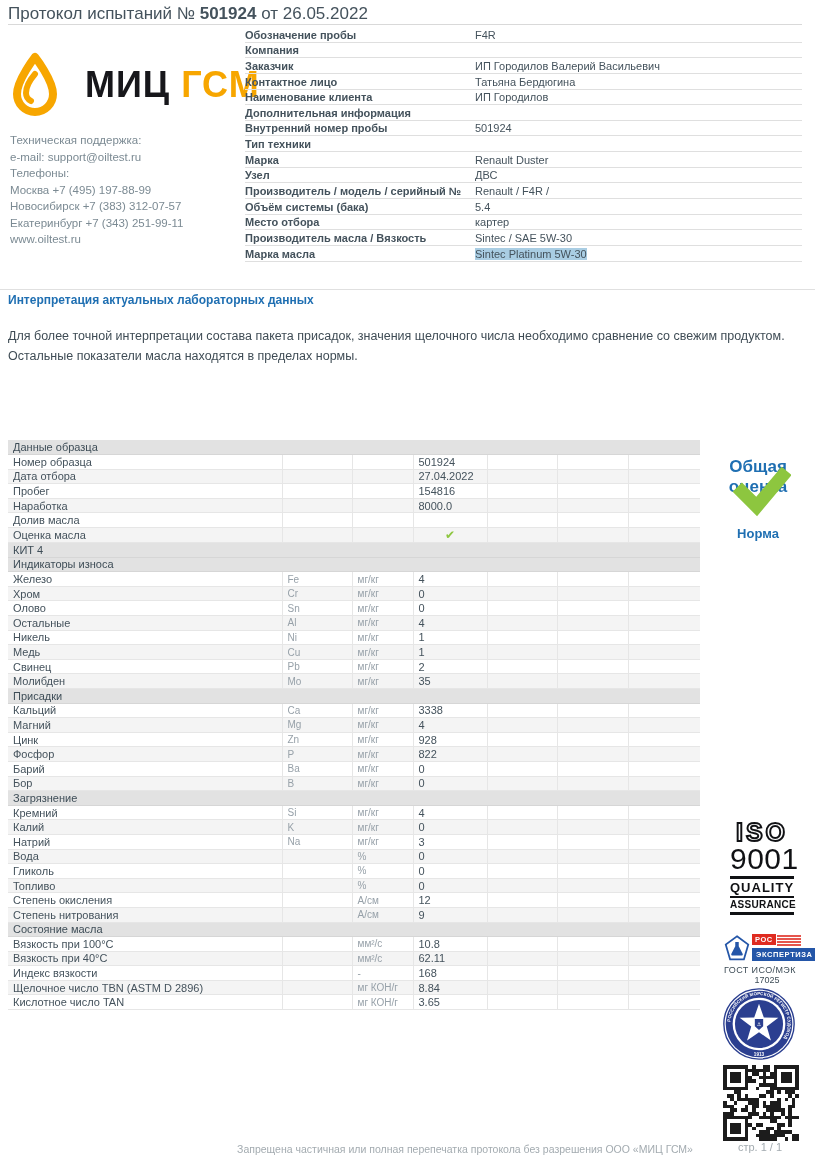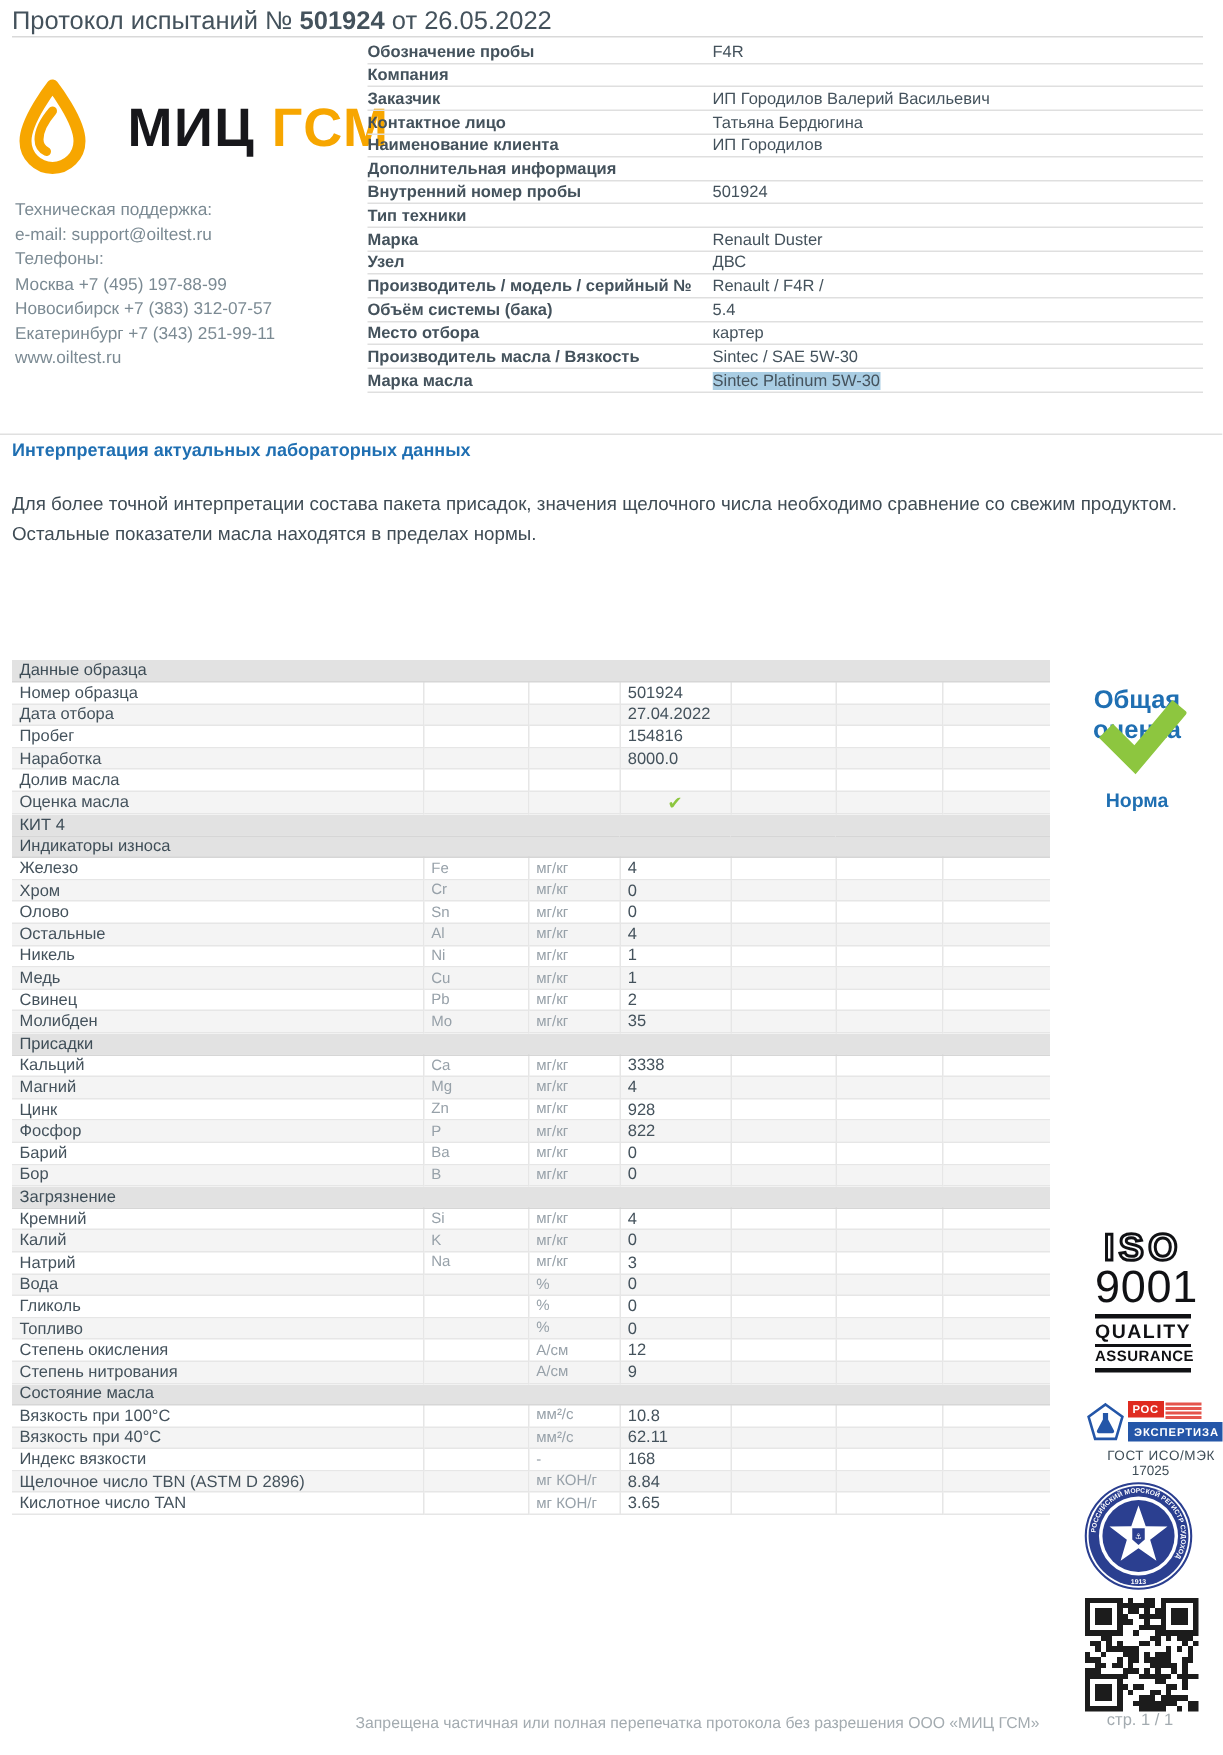--- a/index.html
+++ b/index.html
@@ -64,21 +64,21 @@
 
   .accred{position:absolute;left:724px;top:933px;width:86px}
   .accred-top{display:flex;align-items:flex-end;gap:2px}
   .pent-svg{width:26px;height:26px;flex:none}
   .accred-right{padding-top:1px}
   .ros-row{display:flex;align-items:flex-start}
   .ros-box{display:inline-block;background:#df2b20;color:#fff;font-size:7.5px;font-weight:700;padding:1px 3px;letter-spacing:0.5px}
   .fine{display:inline-block;margin-left:1px;padding-top:1px}
   .fine i{display:block;width:24px;height:2px;background:#df2b20;margin-bottom:1px;opacity:.8}
   .exp-box{background:#2456a8;color:#fff;font-size:7.5px;font-weight:700;padding:2px 4px;margin-top:1px;letter-spacing:0.6px;width:fit-content}
-  .accred-gost{margin-top:4px;font-size:9px;text-align:right;color:#3e4d57;letter-spacing:0.4px}
+  .accred-gost{margin-top:4px;font-size:9px;text-align:left;color:#3e4d57;letter-spacing:0.4px}
   .accred-num{font-size:9px;text-align:center;color:#3e4d57}
 
   .stamp{position:absolute;left:722px;top:987px;width:74px;height:74px}
   .qr{position:absolute;left:723px;top:1065px;width:76px;height:76px}
   .qr svg{width:100%;height:100%}
   .page-num{position:absolute;left:710px;top:1141px;width:100px;text-align:center;color:#a3abb0;font-size:11px}
   .footer-note{position:absolute;left:115px;top:1143px;width:700px;text-align:center;color:#a3abb0;font-size:10.5px}
 </style>
 </head>
 <body>

